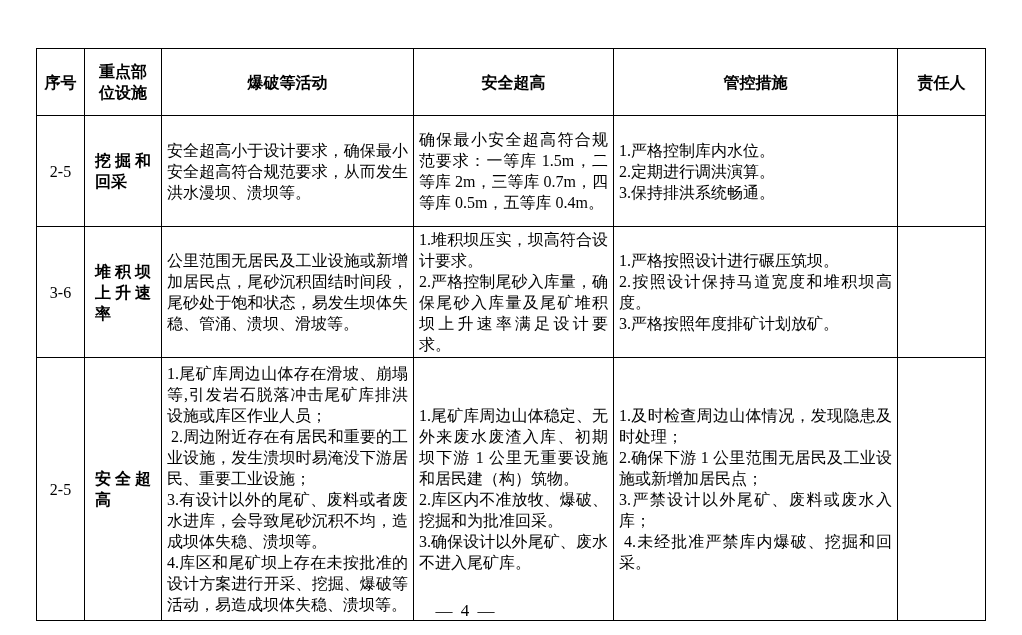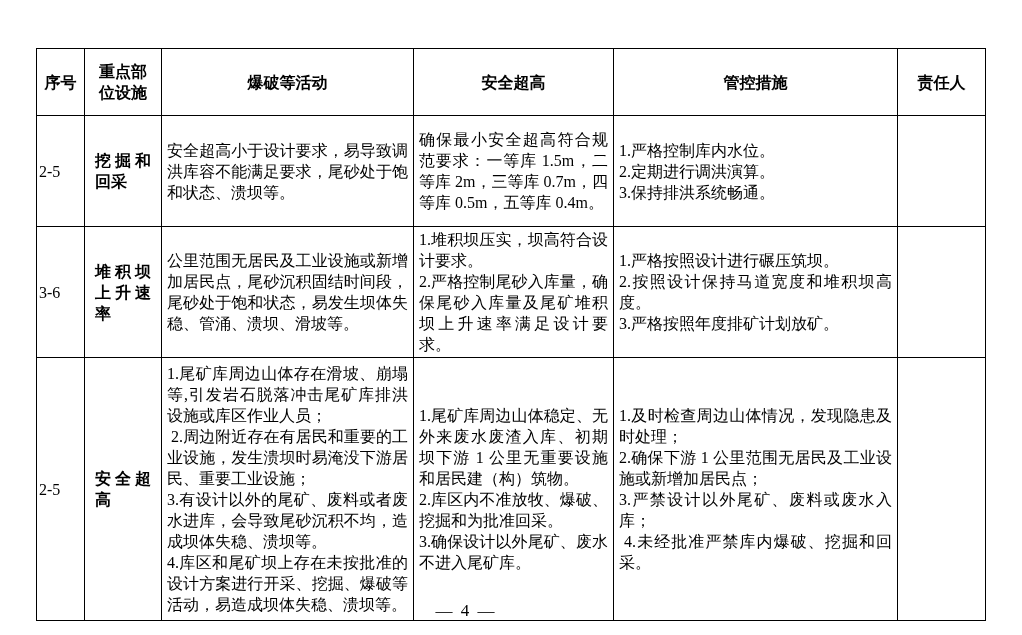--- a/index.html
+++ b/index.html
@@ -26,21 +26,21 @@
     line-height: 21px;
     vertical-align: middle;
     overflow: hidden;
   }
   .risk-table th {
     font-weight: bold;
     text-align: center;
     padding: 2px 4px;
   }
   .risk-table td { padding: 2px 5px; }
-  td.cell-serial { padding: 2px 2px; }
+  td.cell-serial { text-align: center; padding: 2px 2px; }
   th.col-facility, td.cell-facility { padding: 12px 10px; }
   td.cell-facility {
     font-weight: bold;
     text-align: justify;
     text-align-last: left;
   }
   td.cell-text {
     text-align: justify;
     white-space: pre-wrap;
     word-break: break-all;
@@ -77,21 +77,21 @@
         <th class="col-facility">重点部位设施</th>
         <th>爆破等活动</th>
         <th>安全超高</th>
         <th>管控措施</th>
         <th>责任人</th>
       </tr>
 
       <tr style="height:111px">
         <td class="cell-serial">2-5</td>
         <td class="cell-facility">挖掘和回采</td>
-        <td class="cell-text">安全超高小于设计要求，易导致调洪库容不能满足要求，尾砂处于饱和状态、溃坝等。</td>
+        <td class="cell-text">安全超高小于设计要求，确保最小安全超高符合规范要求，从而发生洪水漫坝、溃坝等。</td>
         <td class="cell-text">确保最小安全超高符合规范要求：一等库 1.5m，二等库 2m，三等库 0.7m，四等库 0.5m，五等库 0.4m。</td>
         <td class="cell-text">1.严格控制库内水位。
 2.定期进行调洪演算。
 3.保持排洪系统畅通。</td>
         <td class="cell-person"></td>
       </tr>
 
       <tr style="height:129px">
         <td class="cell-serial">3-6</td>
         <td class="cell-facility">堆积坝上升速率</td>

